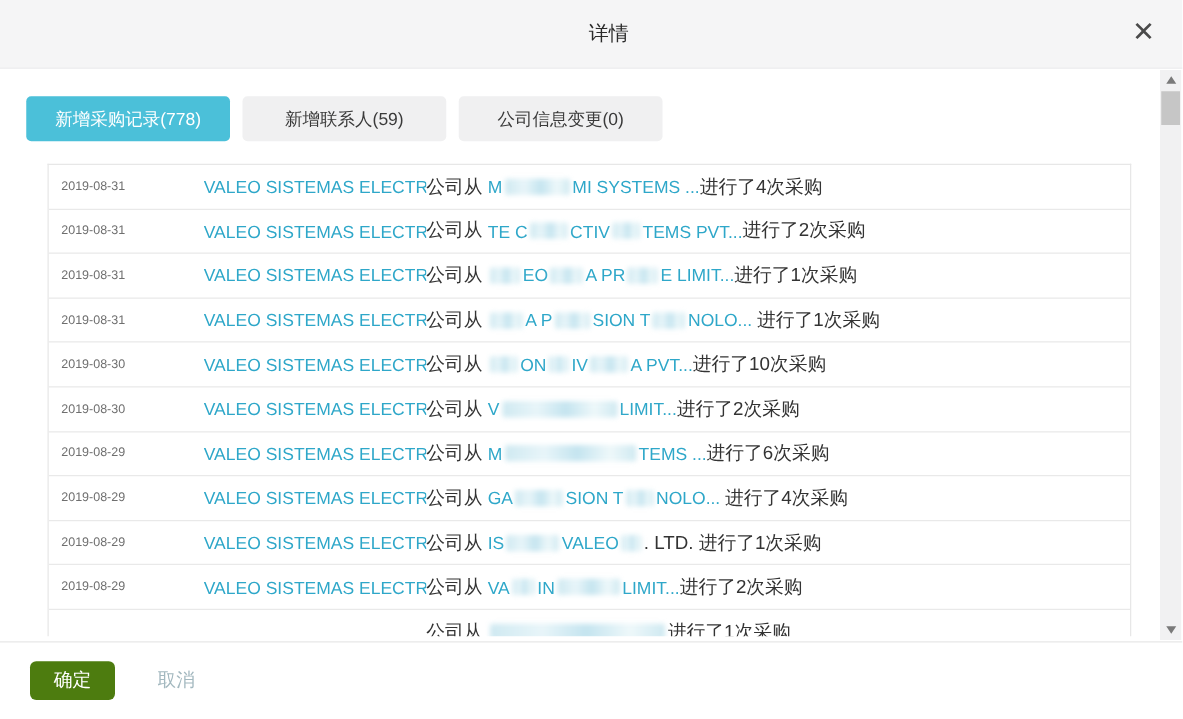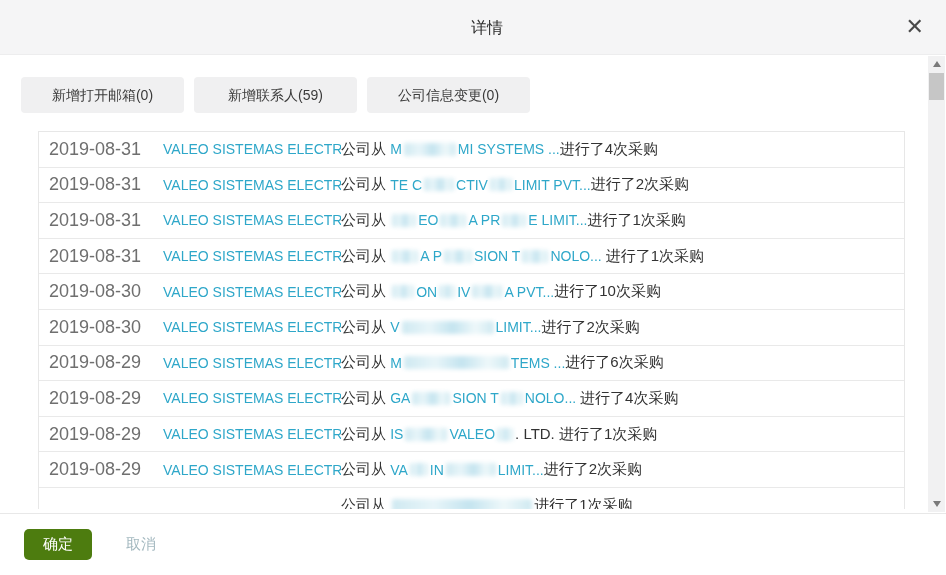--- a/index.html
+++ b/index.html
@@ -50,21 +50,21 @@
     background: #fff;
   }
   .row {
     height: 35.6px;
     border-bottom: 1px solid #e9e9e9;
     display: flex; align-items: center;
     white-space: nowrap;
   }
   .cell-date {
     width: 124px; padding-left: 10px; flex: 0 0 124px;
-    font-size: 18px; color: #6f6f6f;
+    font-size: 10px; color: #6f6f6f;
   }
   .cell-company {
     width: 178px; flex: 0 0 178px;
     font-size: 14px; color: #2ea7c9;
     overflow: hidden; cursor: pointer;
   }
   .cell-desc { display: flex; align-items: center; font-size: 15px; color: #333; justify-content: center; }
   .frag { color: #2ea7c9; font-size: 14px; white-space: pre; cursor: pointer; }
   .redacted {
     display: inline-block; height: 13px; border-radius: 2px;
@@ -121,21 +121,21 @@
 <body>
 
 <div class="modal">
 
   <div class="hdr">
     <div class="hdr-title">详情</div>
     <div class="hdr-close">✕</div>
   </div>
 
   <div class="tabs">
-      <div class="tab">新增打开邮箱(0)</div>
+      <div class="tab active">新增采购记录(778)</div>
       <div class="tab">新增联系人(59)</div>
       <div class="tab">公司信息变更(0)</div>
     </div>
 
   <div class="list">
       <div class="row">
         <div class="cell-date">2019-08-31</div>
         <div class="cell-company">VALEO SISTEMAS ELECTRICO...</div>
         <div class="cell-desc">
           <span class="txt">公司从 </span>
@@ -147,21 +147,21 @@
       </div>
       <div class="row">
         <div class="cell-date">2019-08-31</div>
         <div class="cell-company">VALEO SISTEMAS ELECTRICO...</div>
         <div class="cell-desc">
           <span class="txt">公司从 </span>
           <span class="frag">TE C</span>
           <span class="redacted" style="width: 30px;"></span>
           <span class="frag">CTIV</span>
           <span class="redacted" style="width: 22px;"></span>
-          <span class="frag">LIMIT PVT...</span>
+          <span class="frag">TEMS PVT...</span>
           <span class="txt">进行了2次采购</span>
         </div>
       </div>
       <div class="row">
         <div class="cell-date">2019-08-31</div>
         <div class="cell-company">VALEO SISTEMAS ELECTRICO...</div>
         <div class="cell-desc">
           <span class="txt">公司从 </span>
           <span class="redacted" style="width: 24px;"></span>
           <span class="frag">EO</span>

